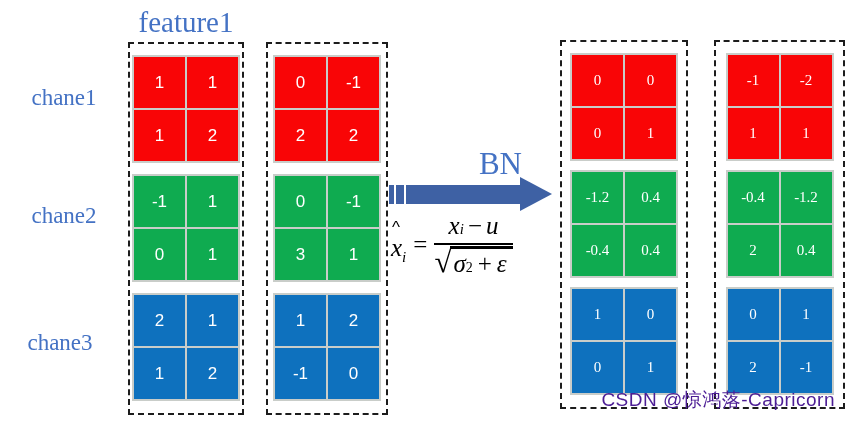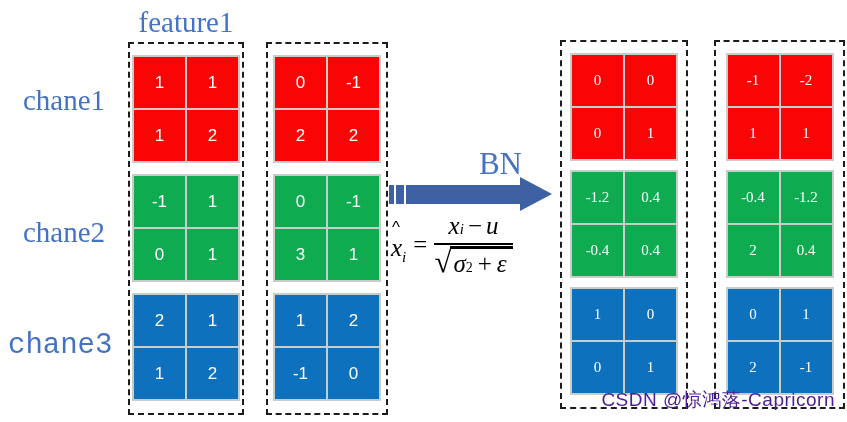--- a/index.html
+++ b/index.html
@@ -7,21 +7,21 @@
     --label_blue:#4472c4; --arrow_blue:#3e61a4; --dash:#1c1c1c;
   }
   html,body{margin:0;padding:0;background:#fff;}
   .canvas{
     position:relative; width:847px; height:422px; background:#ffffff;
     overflow:hidden; font-family:"Liberation Serif",serif;
   }
   
   .chan-label{
     position:absolute; width:104px; text-align:center;
-    font-size:29px; color:var(--label_blue); line-height:1.1;
+    font-size:23px; color:var(--label_blue); line-height:1.1;
   }
   .feat-label{
     position:absolute; top:5px; text-align:center; font-size:29px;
     color:var(--label_blue); line-height:1.2;
   }
   
   .dashed-box{
     position:absolute; box-sizing:border-box; border:2px dashed var(--dash);
     display:flex; flex-direction:column; align-items:center;
     padding-top:11px;
@@ -95,22 +95,22 @@
     font:19px/1.2 "Liberation Sans",sans-serif; color:#4c1d95;
     letter-spacing:0.5px; white-space:nowrap;
   }
 </style>
 </head>
 <body>
 
 <div class="canvas">
 
   <div class="chan-label" style="left:12px; top:85px;">chane1</div>
-  <div class="chan-label" style="left:12px; top:203px;margin-top:14px;">chane2</div>
-  <div class="chan-label" style="left:8px;  top:330px;font-family:Liberation Mono, monospace;">chane3</div>
+  <div class="chan-label" style="left:12px; top:203px;">chane2</div>
+  <div class="chan-label" style="left:8px;  top:330px;">chane3</div>
 
   <div class="feat-label" style="left:128px; width:116px;">feature1</div>
 
   <div class="dashed-box box-f1 box-left">
     <div class="grid g-red">
         <div class="cell">1</div>
         <div class="cell">1</div>
         <div class="cell">1</div>
         <div class="cell">2</div>
       </div>

